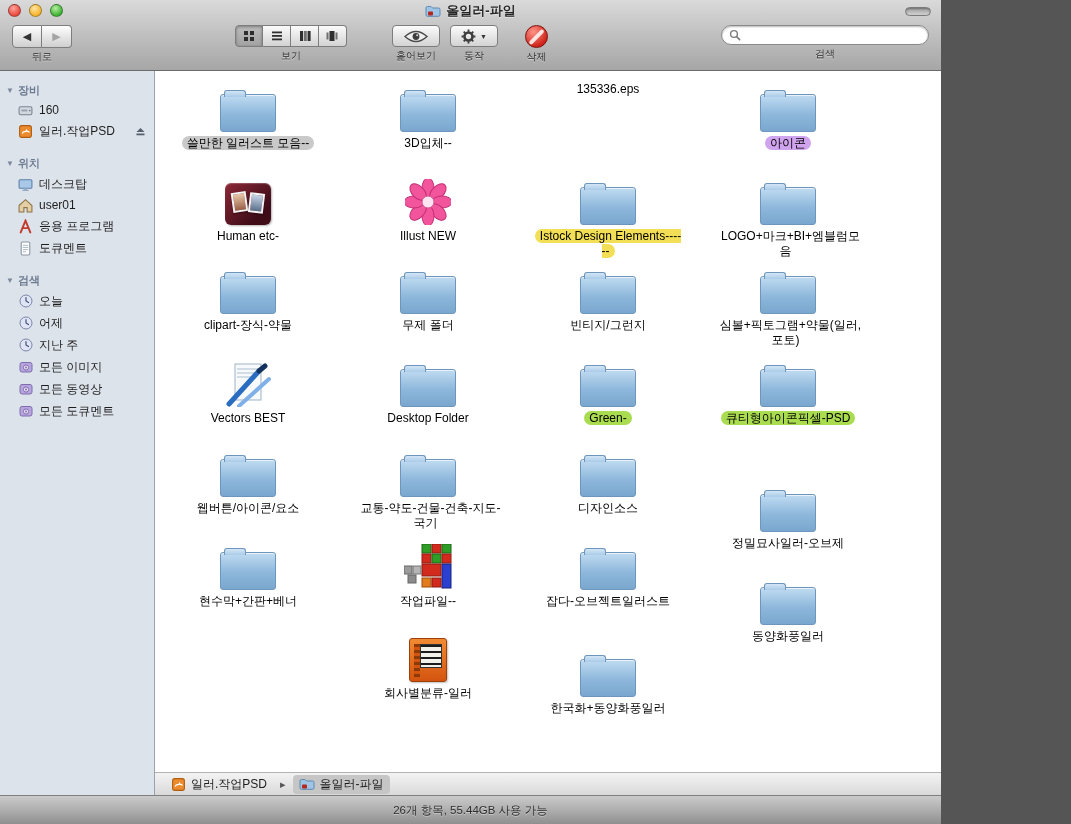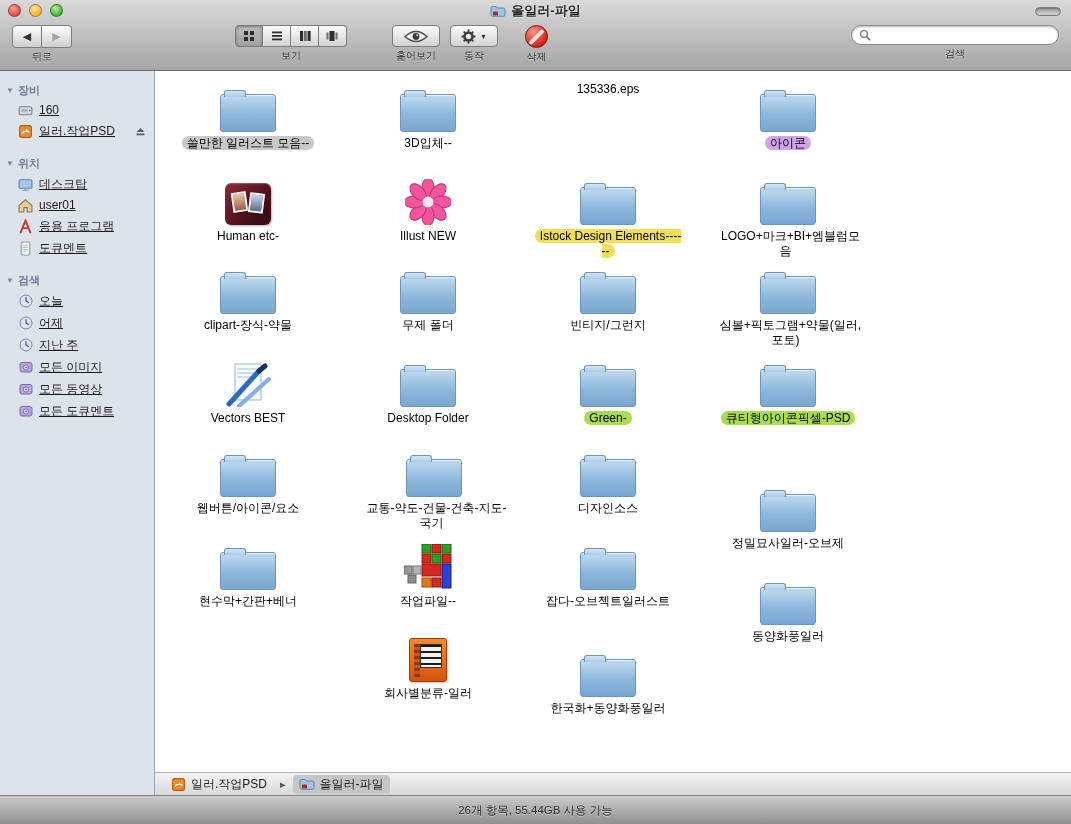--- a/index.html
+++ b/index.html
@@ -2,21 +2,21 @@
 <html><head>
 <meta charset="utf-8">
 <style>
   * { box-sizing: border-box; }
   html,body { margin:0; padding:0; }
   body {
     width:1071px; height:824px;
     font-family:"Liberation Sans","DejaVu Sans",sans-serif;
     background:#555;
   }
-  .window { position:relative; width:1071px; height:824px; background:#a3a3a3; overflow:hidden; }
+  .window { position:relative; width:941px; height:824px; background:#a3a3a3; overflow:hidden; }
 
   
   .chrome {
     height:71px;
     background:linear-gradient(#dadada, #c2c2c2 45%, #a6a6a6);
     border-bottom:1px solid #6b6b6b;
   }
   .titlebar { height:22px; position:relative; display:flex; align-items:center; justify-content:center; }
   .traffic { position:absolute; left:8px; top:4px; display:flex; gap:8px; }
   .light { width:13px; height:13px; border-radius:50%; border:1px solid rgba(0,0,0,.35); }
@@ -60,21 +60,21 @@
   .search-input { flex:1; border:none; outline:none; background:transparent; font-size:12px; min-width:0; }
 
   
   .body { display:flex; height:724px; }
   .sidebar { width:155px; flex:0 0 155px; background:#dde3eb; border-right:1px solid #98a3b0; padding-top:8px; overflow:hidden; }
   .sb-header { display:flex; align-items:center; gap:4px; padding:4px 8px 2px 6px;
     font-size:11px; font-weight:bold; color:#6e7c92; }
   .sb-header .disclosure { font-size:8px; color:#7b889c; }
   .sb-item { display:flex; align-items:center; gap:6px; padding:2.5px 8px 2.5px 18px; font-size:12px; color:#1d1d1d; }
   .sb-icon { width:15px; height:15px; display:flex; align-items:center; justify-content:center; flex:0 0 15px; }
-  .sb-label { white-space:nowrap; overflow:hidden;text-decoration:underline; }
+  .sb-label { white-space:nowrap; overflow:hidden; }
   .eject { margin-left:auto; display:flex; align-items:center; }
   .sb-gap { height:10px; }
 
   .content { flex:1; position:relative; background:#fff; }
   .grid { position:absolute; left:0; right:0; top:0; bottom:23px; overflow:hidden; }
 
   
   .file-item { position:absolute; width:150px; text-align:center; }
   .icon-wrap { height:50px; display:flex; align-items:flex-end; justify-content:center; margin-bottom:4px; }
   .label { font-size:12px; line-height:15px; color:#000; }
@@ -517,21 +517,21 @@
           <div class="label"><span class="pill green">큐티형아이콘픽셀-PSD</span></div>
         </div>
 
         <div class="file-item" style="left:18px;top:376px">
           <div class="icon-wrap">
               <div class="folder"></div>
             </div>
           <div class="label"><span class="pill">웹버튼/아이콘/요소</span></div>
         </div>
 
-        <div class="file-item" style="left:204px;top:376px">
+        <div class="file-item" style="left:198px;top:376px">
           <div class="icon-wrap">
               <div class="folder"></div>
             </div>
           <div class="label"><span class="pill">교통-약도-건물-건축-지도-국기</span></div>
         </div>
 
         <div class="file-item" style="left:378px;top:376px">
           <div class="icon-wrap">
               <div class="folder"></div>
             </div>

